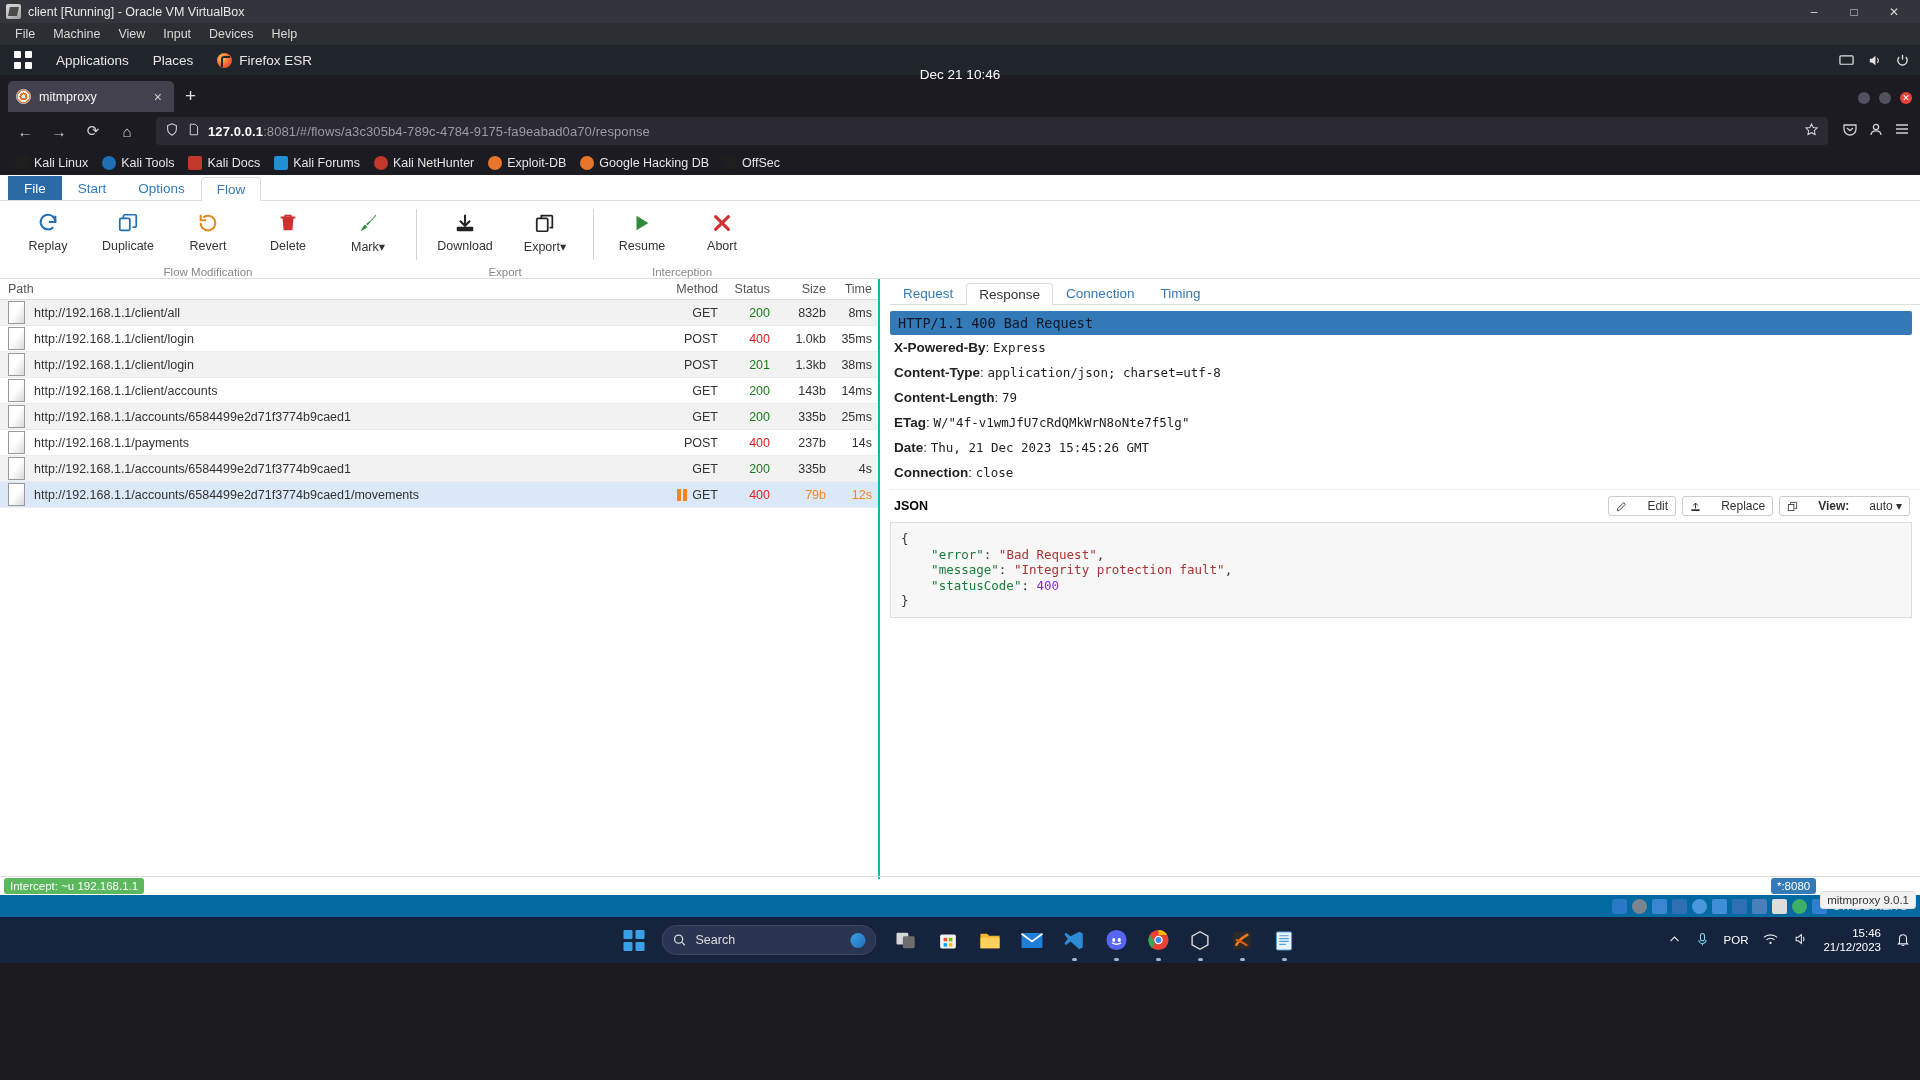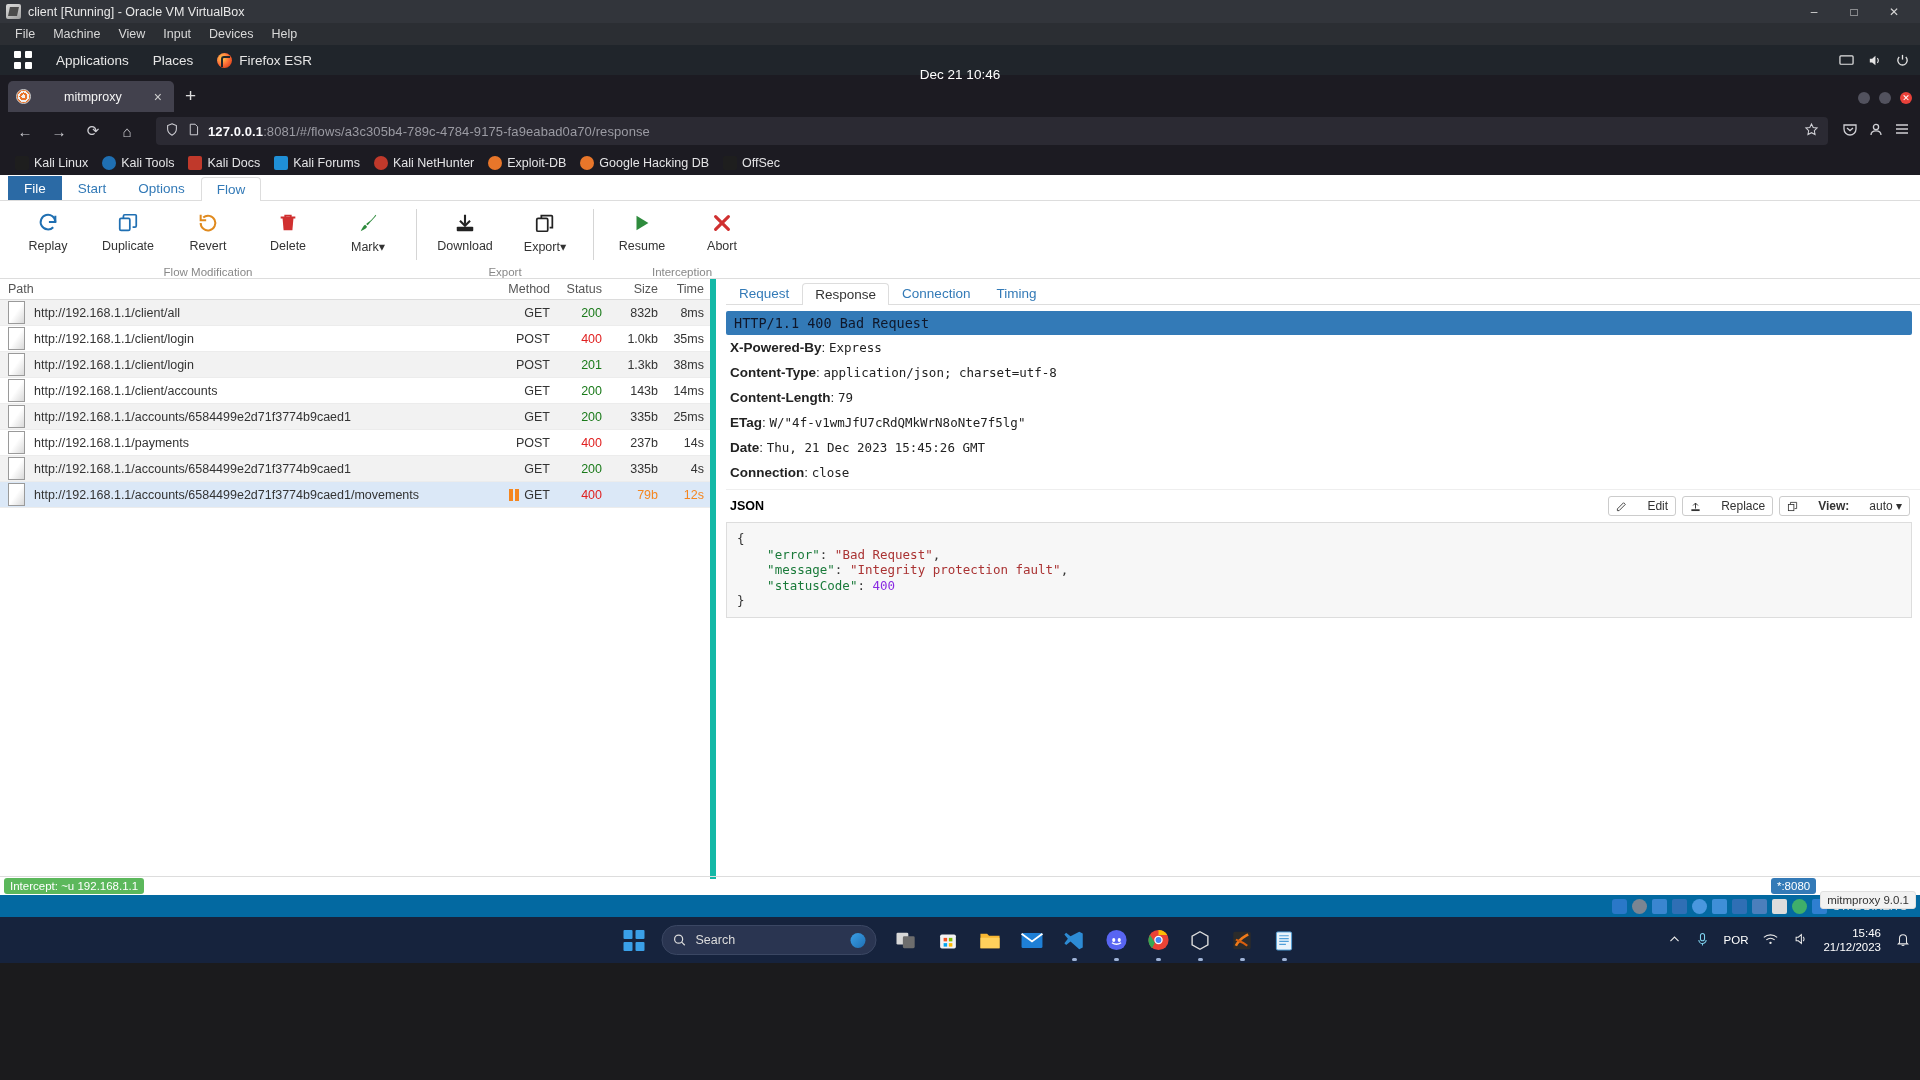--- a/index.html
+++ b/index.html
@@ -61,21 +61,21 @@
     font-size: 13.5px; color: #fff; margin-top: 29px;
   }
   .kali-tray { position: absolute; right: 10px; display: flex; align-items: center; gap: 13px; }
   .tray-ic { color: #e4e4e4; display: inline-flex; }
 
   
   .ff { background: #1c1b22; }
   .ff-tabstrip { height: 37px; display: flex; align-items: flex-end; padding-left: 8px; position: relative; }
   .ff-tab {
     width: 166px; height: 31px; background: #42414d; border-radius: 5px 5px 0 0;
-    display: flex; align-items: center; padding: 0 8px; color: #f5f5f5; font-size: 12.5px; gap: 25px;
+    display: flex; align-items: center; padding: 0 8px; color: #f5f5f5; font-size: 12.5px;
   }
   .ff-tab .fav {
     width: 15px; height: 15px; border-radius: 50%; margin-right: 8px; flex: none;
     background: radial-gradient(circle at 50% 50%, #f0f0f0 0 2px, #e8732a 2px 4px, #f0f0f0 4px 5.5px, #e8732a 5.5px 7.5px);
     border: 1px solid #cfcfcf;
   }
   .ff-tab .tlabel { flex: 1; white-space: nowrap; overflow: hidden; }
   .ff-tab .tclose { color: #cfcfcf; font-size: 14px; padding: 0 4px; }
   .ff-newtab { color: #dcdcdc; font-size: 19px; padding: 0 11px; margin-bottom: 5px; }
   .ff-winbtns { position: absolute; right: 8px; bottom: 8px; display: flex; gap: 9px; align-items: center; }
@@ -112,21 +112,21 @@
   .rbtn .ricon { height: 26px; display: flex; align-items: center; justify-content: center; font-size: 21px; }
   .rbtn .rlabel { font-size: 12.5px; color: #333; }
   .rsep { width: 1px; background: #d5d5d5; margin: 4px 0 18px; }
   .rgroup-label {
     position: absolute; bottom: 0; left: 0; right: 0; text-align: center;
     font-size: 11.5px; color: #888;
   }
   .ribbon-underline { height: 1px; background: #ddd; }
 
   .mitm-body { display: flex; height: 600px; }
-  .flowlist { width: 716px; border-right: 6px solid #14b8a6; }
+  .flowlist { width: 880px; border-right: 2px solid #14b8a6; }
   .flow-head {
     display: flex; font-size: 12.5px; color: #555; border-bottom: 1px solid #dcdcdc;
     height: 21px; align-items: center;
   }
   .flow-row {
     display: flex; font-size: 12.5px; color: #333; height: 26px; align-items: center;
     border-bottom: 1px solid #ececec;
   }
   .flow-row.odd { background: #f2f2f2; }
   .flow-row.sel { background: #dbe8f7; }

